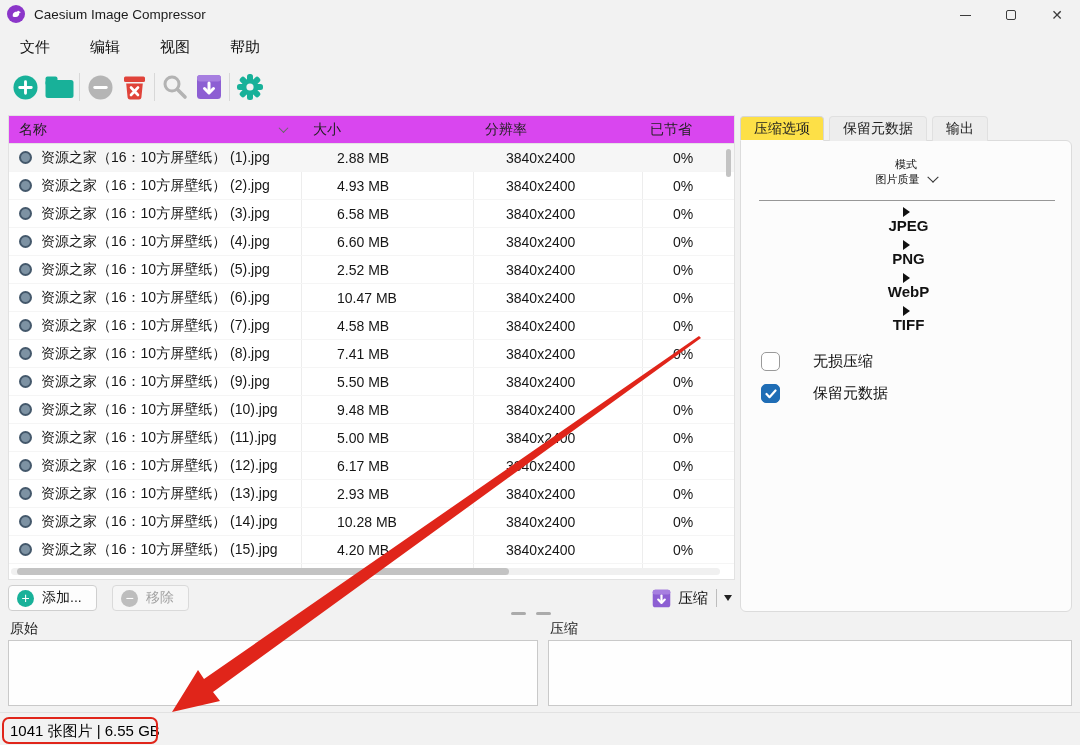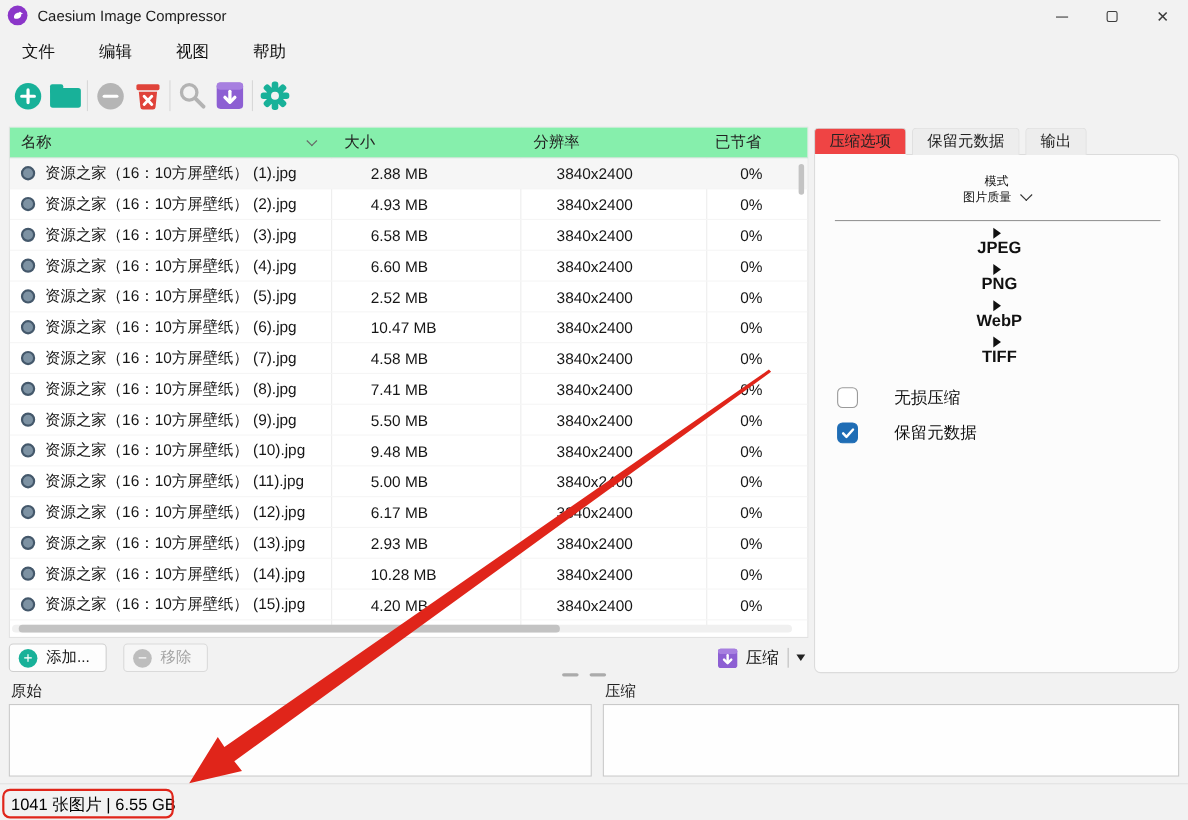--- a/index.html
+++ b/index.html
@@ -20,42 +20,42 @@
   .menubar { position:absolute; top:30px; left:0; right:0; height:34px; display:flex; align-items:center; padding-left:18px; }
   .menu-item { font-size:15px; color:#111; padding:4px 2px; margin-right:36px; }
   
   .toolbar { position:absolute; top:64px; left:0; right:0; height:46px; display:flex; align-items:center; padding-left:8px; }
   .tool-btn { width:34px; height:34px; display:flex; align-items:center; justify-content:center; }
   .tool-sep { width:1px; height:28px; background:#d8d8d8; margin:0 3px; }
   .circle-ic { width:25px; height:25px; }
   
   .table-panel { position:absolute; left:8px; top:115px; width:727px; height:465px; background:#fff; border:1px solid #e2e2e2; }
   .col-line { position:absolute; top:0; bottom:10px; width:1px; background:#ededed; }
-  .t-header { display:flex; height:28px; border-bottom:1px solid #e3e3e3; align-items:center; font-size:14px; color:#222; position:relative; background:#86efac; }
+  .t-header { display:flex; height:28px; border-bottom:1px solid #e3e3e3; align-items:center; font-size:14px; color:#222; position:relative; background:#d946ef; }
   .th { overflow:hidden; white-space:nowrap; }
   .th-name { width:292px; padding-left:10px; display:flex; align-items:center; }
   .th-size { width:172px; padding-left:12px; }
   .th-res  { width:169px; padding-left:12px; }
   .th-saved{ width:82px;  padding-left:8px; }
   .sort-chevron { width:7px; height:7px; border-right:1.6px solid #666; border-bottom:1.6px solid #666; transform:rotate(45deg) translate(-1px,-1px); margin-left:auto; margin-right:14px; }
   .t-body { position:relative; }
   .t-row { display:flex; height:28px; align-items:center; font-size:14px; color:#161616; border-bottom:1px solid #f5f5f5; }
   .t-row:first-child { background:#f6f6f6; }
   .td-name { width:292px; padding-left:10px; display:flex; align-items:center; overflow:hidden; white-space:nowrap; }
   .td-size { width:172px; padding-left:36px; }
   .td-res  { width:169px; padding-left:33px; }
   .td-saved{ width:82px; text-align:center; }
   .file-dot { width:13px; height:13px; border-radius:50%; background:#7d92a3; border:2.5px solid #44586b; margin-right:9px; flex:none; }
   .vscroll { position:absolute; right:3px; top:33px; width:5px; height:28px; background:#c3c3c3; border-radius:3px; }
   .hscroll-track { position:absolute; left:2px; right:14px; bottom:4px; height:7px; background:#f0f0f0; border-radius:4px; }
   .hscroll-thumb { position:absolute; left:8px; bottom:4px; width:492px; height:7px; background:#c3c3c3; border-radius:4px; }
   
   .tabs { position:absolute; left:740px; top:116px; height:25px; display:flex; gap:5px; z-index:3; }
   .tab { padding:0 13px; font-size:14px; line-height:23px; color:#222; background:#ededed; border:1px solid #e0e0e0; border-bottom:none; border-radius:4px 4px 0 0; }
-  .tab.active { background:#ef4444; border:1px solid #d6d6d6; border-bottom:1px solid #fcfcfc; }
+  .tab.active { background:#fde047; border:1px solid #d6d6d6; border-bottom:1px solid #fcfcfc; }
   .side-card { position:absolute; left:740px; top:140px; width:332px; height:472px; background:#fcfcfc; border:1px solid #dcdcdc; border-radius:0 6px 6px 6px; z-index:2; }
   .mode-row { display:flex; align-items:center; justify-content:space-between; padding:16px 20px 0 20px; font-size:11px; color:#111;flex-direction:column; }
   .mode-value { display:flex; align-items:center; gap:9px; }
   .dd-chevron { width:8px; height:8px; border-right:1.8px solid #333; border-bottom:1.8px solid #333; transform:rotate(45deg) translate(-2px,-2px); }
   .mode-hr { margin:13px 16px 6px 18px; border-top:1px solid #979797; }
   .fmt-row { display:flex; align-items:center; height:33px; margin:0 16px 0 21px;flex-direction:column; }
   .fmt-tri { width:0; height:0; border-left:7px solid #111; border-top:5px solid transparent; border-bottom:5px solid transparent; margin-right:5px; }
   .fmt-label { font-size:15px; font-weight:600; color:#111; }
   .fmt-line { flex:1; border-top:1.5px solid #9c9c9c; margin-left:14px; }
   .opt-row { display:flex; align-items:center; margin:13px 0 0 20px;gap:24px; }

